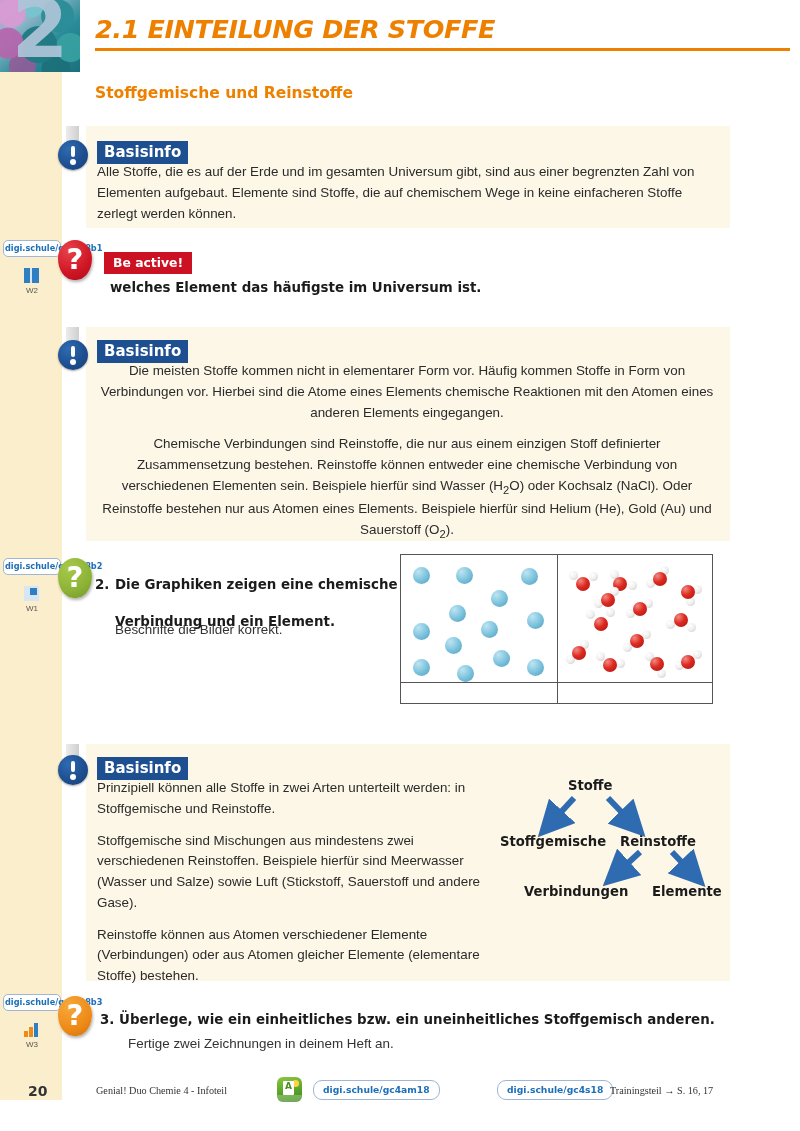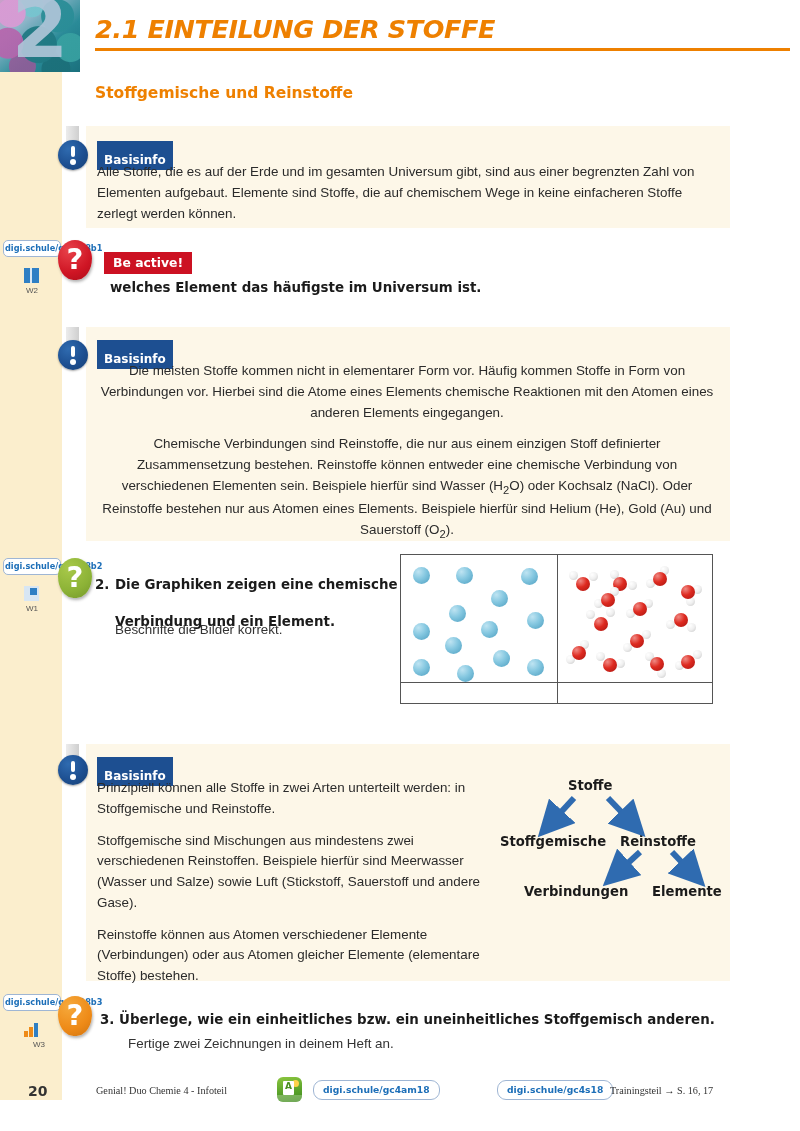--- a/index.html
+++ b/index.html
@@ -131,23 +131,23 @@
     position: absolute;
     width: 13px; height: 26px;
     background: linear-gradient(90deg,#ececec,#cfcfcf);
   }
 
   .basisinfo-tag {
     display: inline-block;
     background: #1d4f91;
     color: #ffffff;
     font-family: "DejaVu Sans", sans-serif;
-    font-size: 12px;
-    font-weight: bold;
-    padding: 12px 7px 3px 7px;
+    font-size: 15px;
+    font-weight: bold;
+    padding: 2px 7px 3px 7px;
   }
 
   
   .qmark {
     position: absolute;
     width: 34px; height: 40px;
     border-radius: 50% 50% 46% 46% / 46% 46% 54% 54%;
     box-shadow: 1px 2px 3px rgba(0,0,0,0.3);
     color: #fff;
     font-family: "DejaVu Sans", sans-serif;
@@ -502,21 +502,21 @@
       <line x1="172" y1="76" x2="193" y2="98" stroke="#2f6bb0" stroke-width="6" marker-end="url(#ah)"></line>
     </svg>
   </div>
 
   <div class="digichip" style="left:3px; top:994px;">digi.schule/gc4s18b3</div>
   <div class="wicon w3" style="left:24px; top:1022px;">
     <div class="b b1"></div>
     <div class="b b2"></div>
     <div class="b b3"></div>
   </div>
-  <div class="wlabel" style="left:10px; top:1040px;">W3</div>
+  <div class="wlabel" style="left:3px; top:1040px;">W3</div>
   <div class="qmark orange" style="left:58px; top:996px;">?</div>
   <div class="q-bold" style="position:absolute; left:100px; top:1009px;">
     <span>3.</span>
     <span>Überlege, wie ein einheitliches bzw. ein uneinheitliches Stoffgemisch anderen.</span>
   </div>
   <div class="q-reg" style="position:absolute; left:128px; top:1034px;">Fertige zwei Zeichnungen in deinem Heft an.</div>
 
   <div class="footer-pagenum">20</div>
   <div class="footer-text" style="left:96px; top:1085px;">Genial! Duo Chemie 4 - Infoteil</div>
   <div class="app-icon" style="left:277px; top:1077px;">

